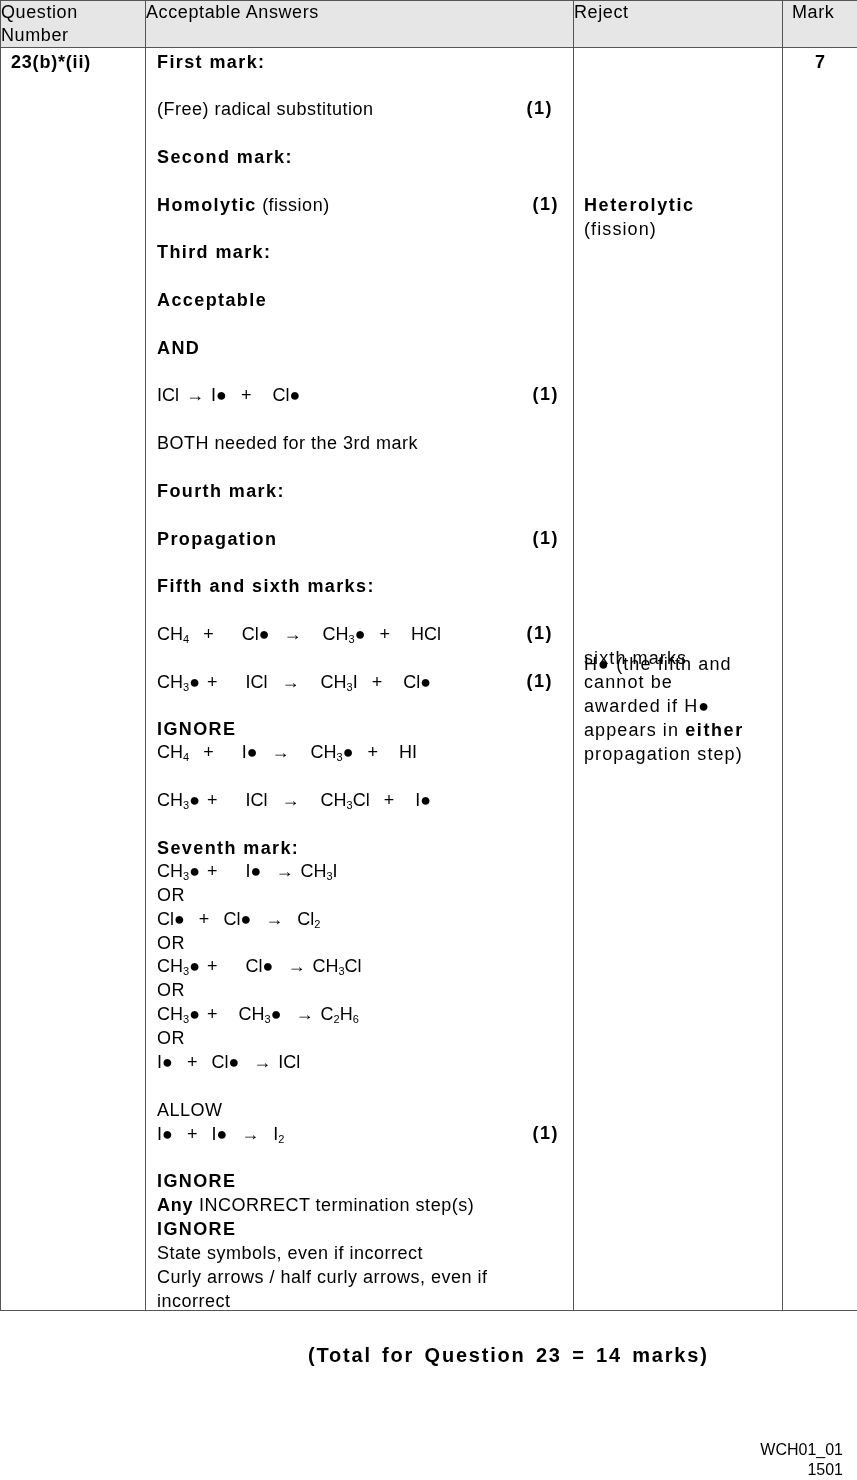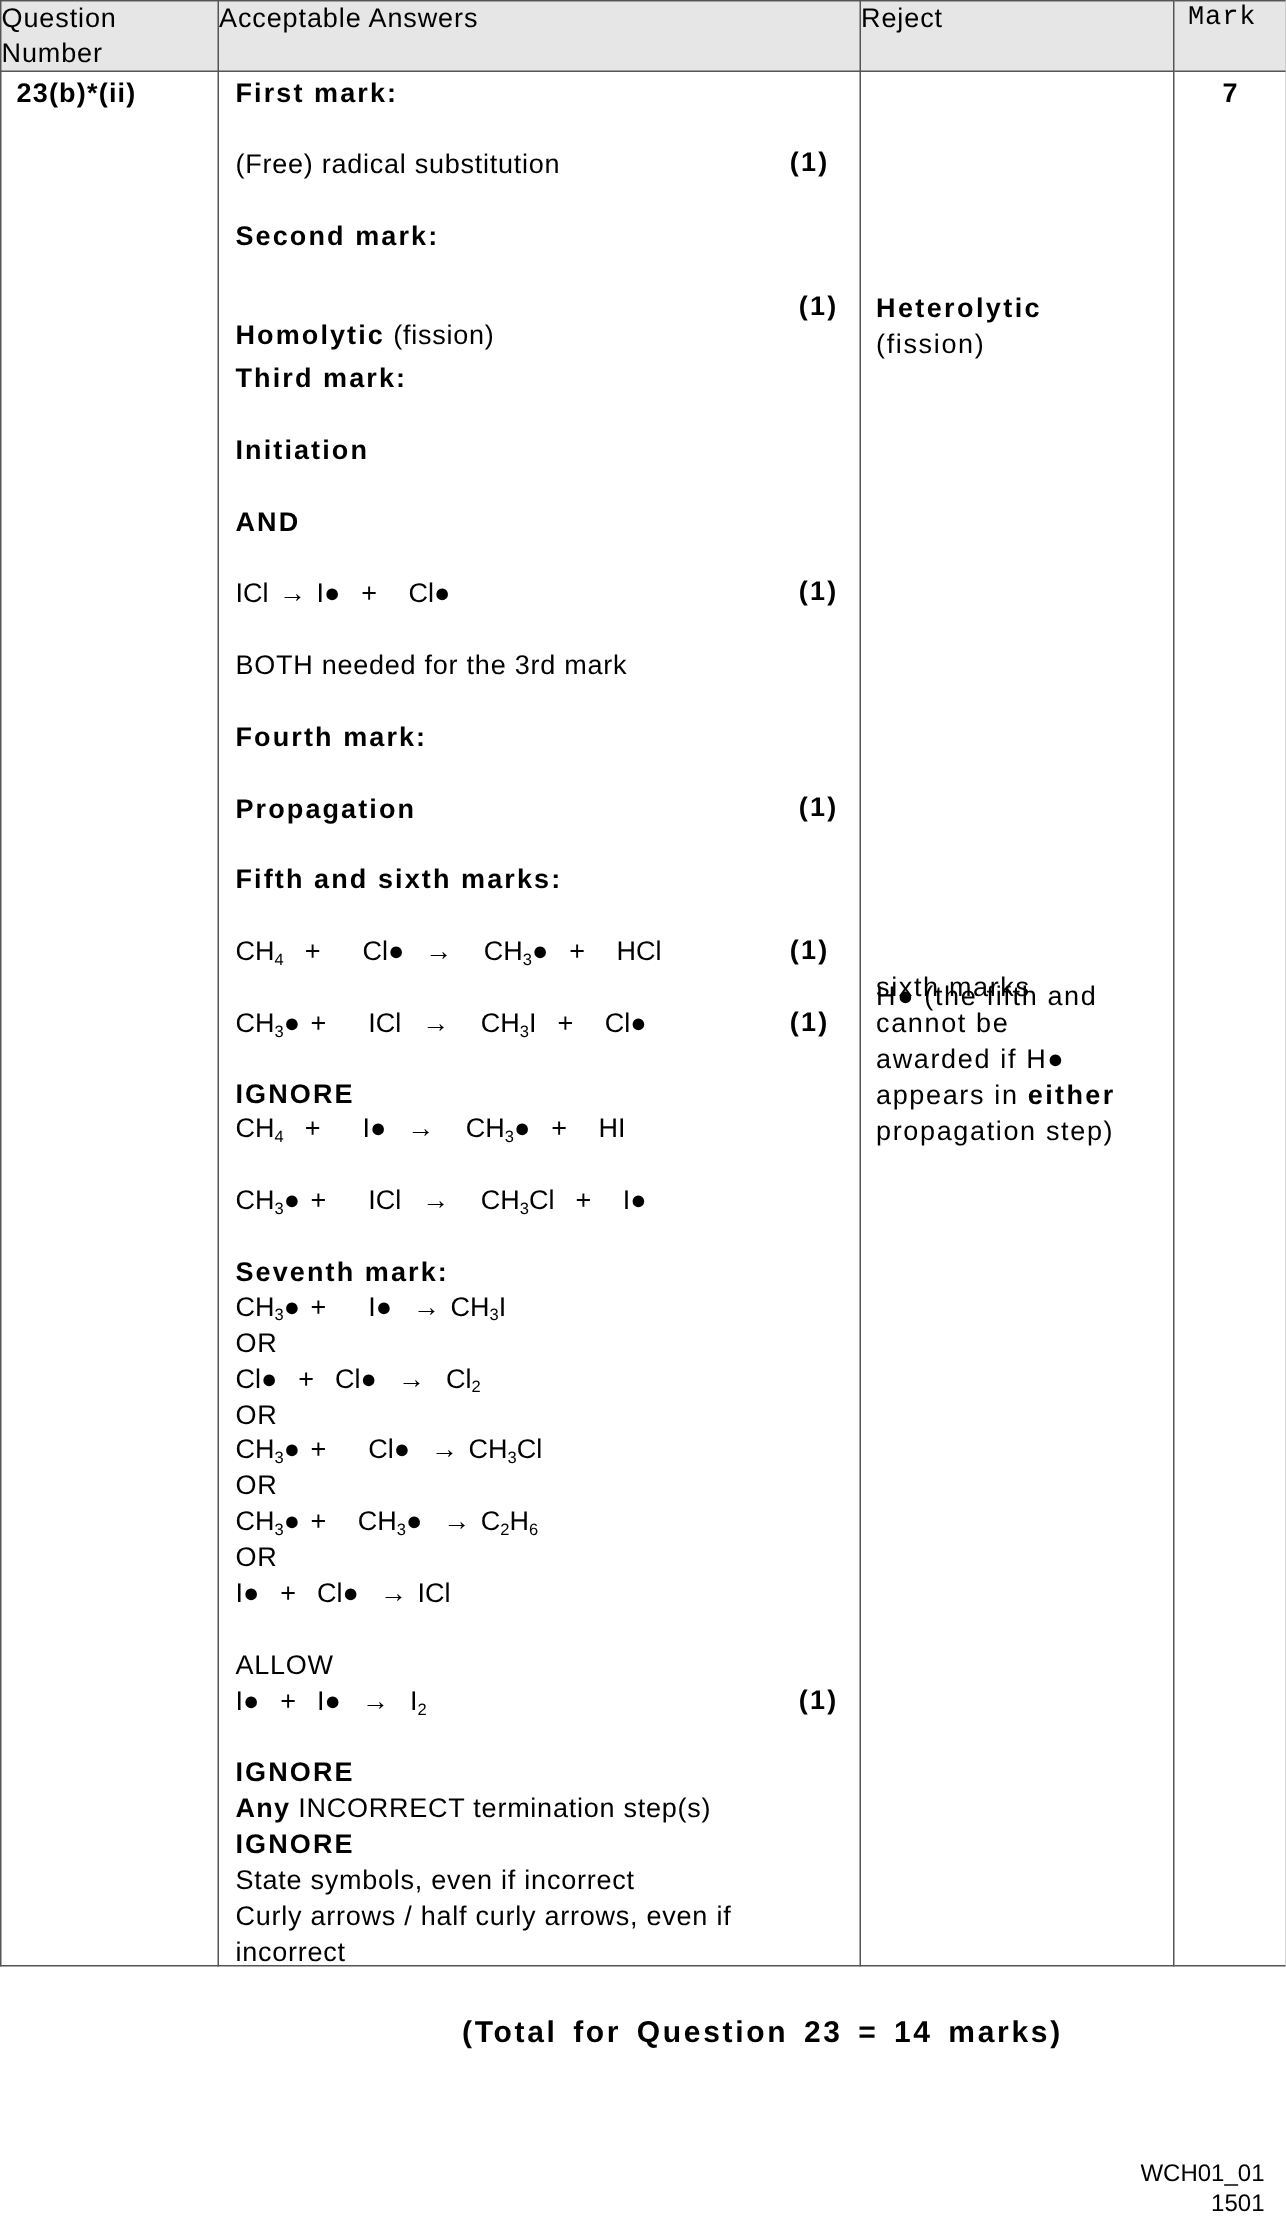--- a/index.html
+++ b/index.html
@@ -36,21 +36,21 @@
   thead th {
     background: #e6e6e6;
     font-weight: normal;
     text-align: left;
     font-size: 18px;
     line-height: 23px;
     letter-spacing: 0.6px;
     padding: 2px 0 0 10px;
     height: 45px;
   }
-  thead th.mark-h { padding-left: 9px; font-family: Liberation Mono, monospace; }
+  thead th.mark-h { padding-left: 9px; }
   .qnum {
     font-weight: bold;
     font-size: 18px;
     letter-spacing: 0.8px;
     padding: 4px 0 0 10px !important;
   }
   .markcell {
     text-align: center;
     font-weight: bold;
     padding-top: 4px !important;
@@ -132,25 +132,25 @@
       <tr>
         <td class="qnum">23(b)*(ii)</td>
 
         <td class="answers">
 
           <div class="line b" style="top:3px">First mark:</div>
           <div class="line" style="top:50px">(Free) radical substitution</div>
           <div class="pt" style="top:50px; right:20px">(1)</div>
 
           <div class="line b" style="top:98px">Second mark:</div>
-          <div class="line" style="top:164px"><span class="b">Homolytic</span><span> (fission)</span></div>
+          <div class="line" style="top:146px"><span class="b">Homolytic</span><span> (fission)</span></div>
           <div class="pt" style="top:146px">(1)</div>
 
           <div class="line b" style="top:193px">Third mark:</div>
-          <div class="line b" style="top:241px">Initiation</div>
+          <div class="line b" style="top:241px">Acceptable</div>
           <div class="line b" style="top:289px">AND</div>
           <div class="line eq" style="top:336px; white-space:pre">ICl → I●  +   Cl●</div>
           <div class="pt" style="top:336px">(1)</div>
           <div class="line" style="top:384px">BOTH needed for the 3rd mark</div>
 
           <div class="line b" style="top:432px">Fourth mark:</div>
           <div class="line b" style="top:480px">Propagation</div>
           <div class="pt" style="top:480px">(1)</div>
 
           <div class="line b" style="top:527px">Fifth and sixth marks:</div>

